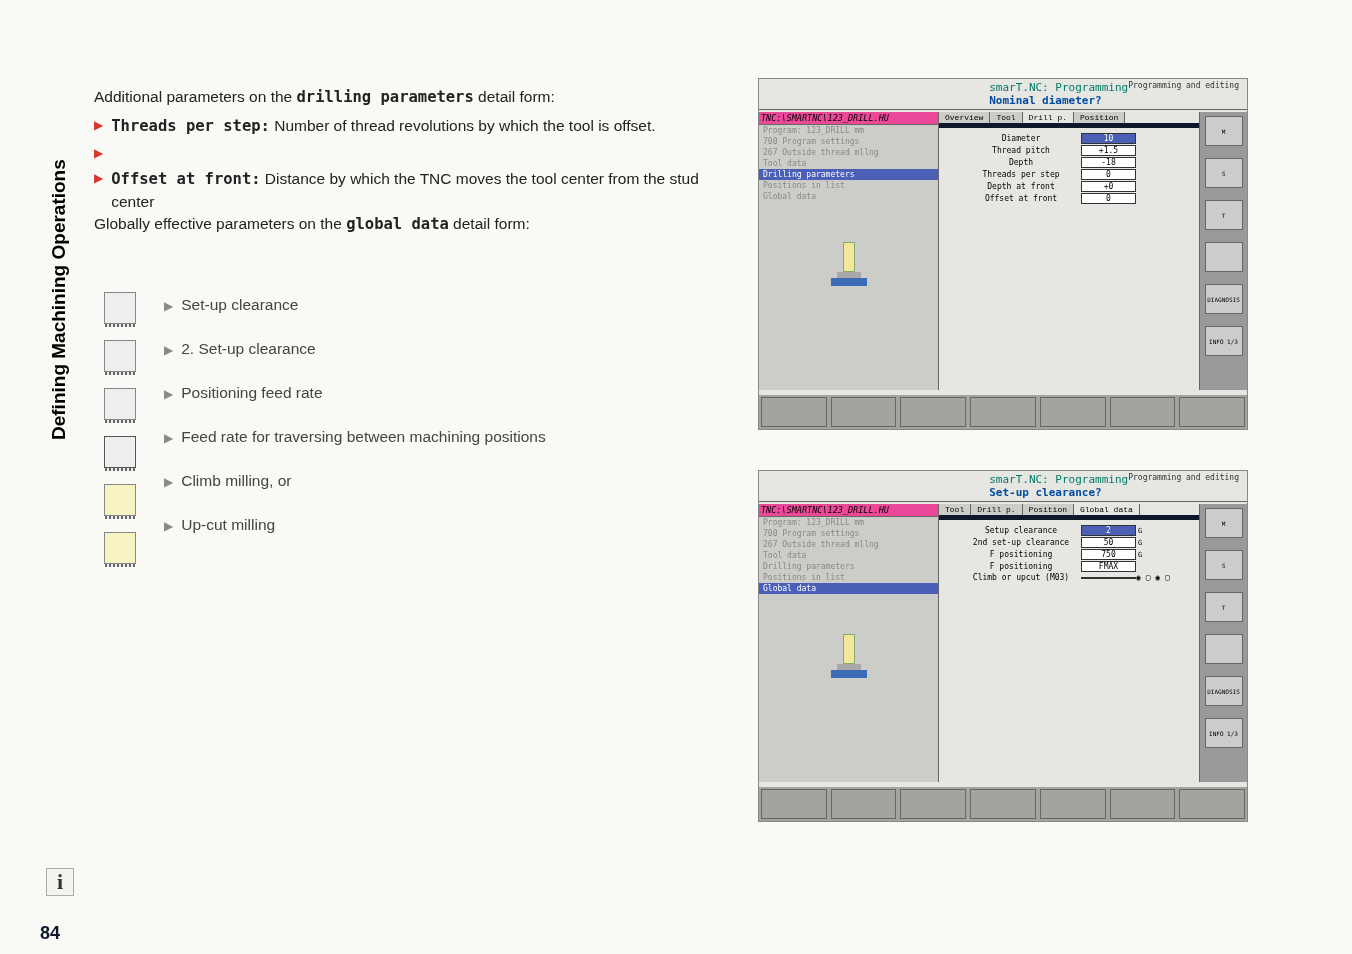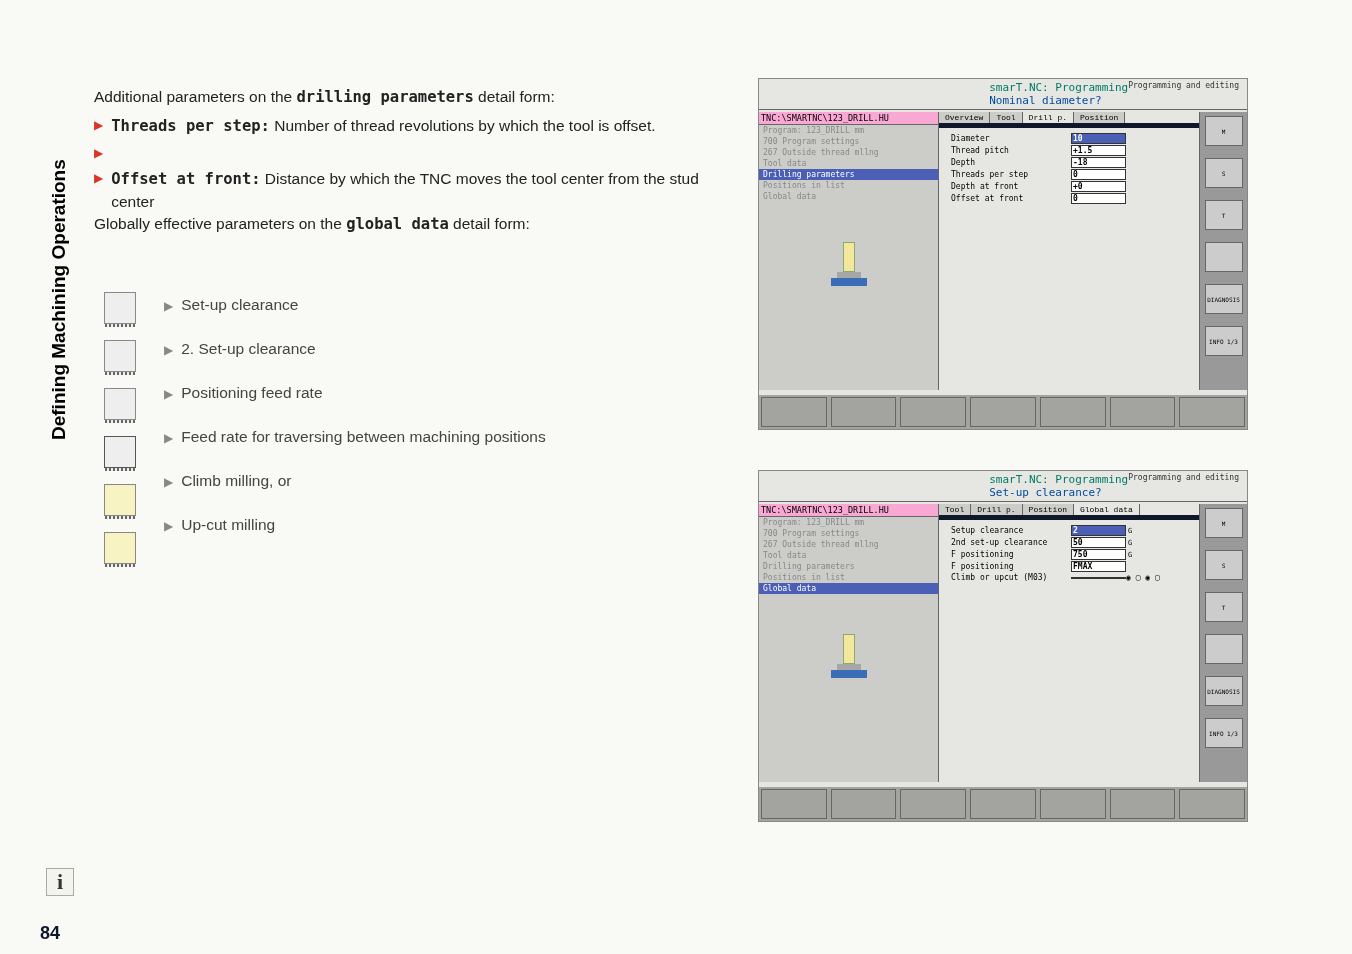--- a/index.html
+++ b/index.html
@@ -91,50 +91,50 @@
     font-size: 9px;
     overflow: hidden;
   }
   .screenshot .top-title {
     display: flex;
     justify-content: flex-end;
     padding: 2px 8px 0 4px;
     font-size: 11px;
   }
   .screenshot .top-title .l { color: #007a66; }
-  .screenshot .top-title .blue { color: #004b9e; font-weight: normal; }
+  .screenshot .top-title .blue { color: #004b9e; font-weight: bold; }
   .screenshot .top-title .r { font-size: 8px; color:#333; text-align:left; min-width:70px;}
   .screenshot hr { border:none; border-top:1px solid #666; margin:2px 0; }
   .screenshot .body {
     display: flex;
     height: 278px;
   }
   .screenshot .tree {
     width: 180px;
     background: #ccccc9;
     font-size: 8px;
     border-right: 1px solid #666;
   }
-  .screenshot .tree .path { background:#f9a8d4; border-bottom:1px solid #666; padding:1px 2px; font-size:8.5px; }
+  .screenshot .tree .path { background:#ec4899; border-bottom:1px solid #666; padding:1px 2px; font-size:8.5px;font-style:italic; }
   .screenshot .tree .row { padding:1px 2px 1px 4px; color:#888; }
   .screenshot .tree .row.sel { background:#4a5fb5; color:#fff; }
   .screenshot .tree .diagram { height:90px; display:flex; align-items:flex-end; justify-content:center; padding-bottom:6px;}
   .screenshot .detail {
     flex: 1;
     background: #e6e6e3;
     font-size: 8px;
     padding: 0;
   }
   .screenshot .tabs { display:flex; border-bottom:5px solid #0f172a;font-family:Liberation Mono, monospace; }
   .screenshot .tabs span { padding:1px 6px; background:#ccccc9; border-right:1px solid #666; font-size:8px; }
   .screenshot .tabs span.active { background:#e6e6e3; }
   .screenshot .fields { padding:4px; }
-  .screenshot .frow { display:flex; align-items:center; margin:1px 8px; }
+  .screenshot .frow { display:flex; align-items:center; margin:1px 18px;text-align:center; }
   .screenshot .frow .lbl { width:120px; font-size:8px; }
-  .screenshot .frow .val { width:55px; background:#fff; border:1px solid #333; font-size:8px; padding:0 1px;font-weight:bold; }
+  .screenshot .frow .val { width:55px; background:#fff; border:1px solid #333; font-size:8px; padding:0 1px; }
   .screenshot .frow .val.hi { background:#4a5fb5; color:#fff; }
   .screenshot .sidebar-btns {
     width: 48px;
     background:#99999a;
     border-left:1px solid #666;
     display:flex; flex-direction:column; align-items:center;
     gap:12px; padding-top:4px;
   }
   .screenshot .sidebar-btns .sb { width:38px; height:30px; background:#ccc; border:1px solid #666; font-size:6px; display:flex; align-items:center; justify-content:center; text-align:center; }
   .screenshot .soft-row { position:absolute; bottom:0; left:0; width:100%; height:34px; background:#a3a39f; display:flex; }

